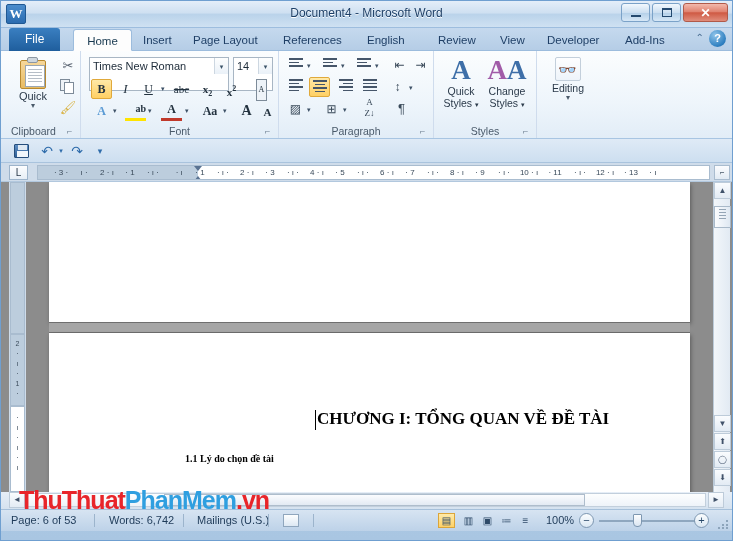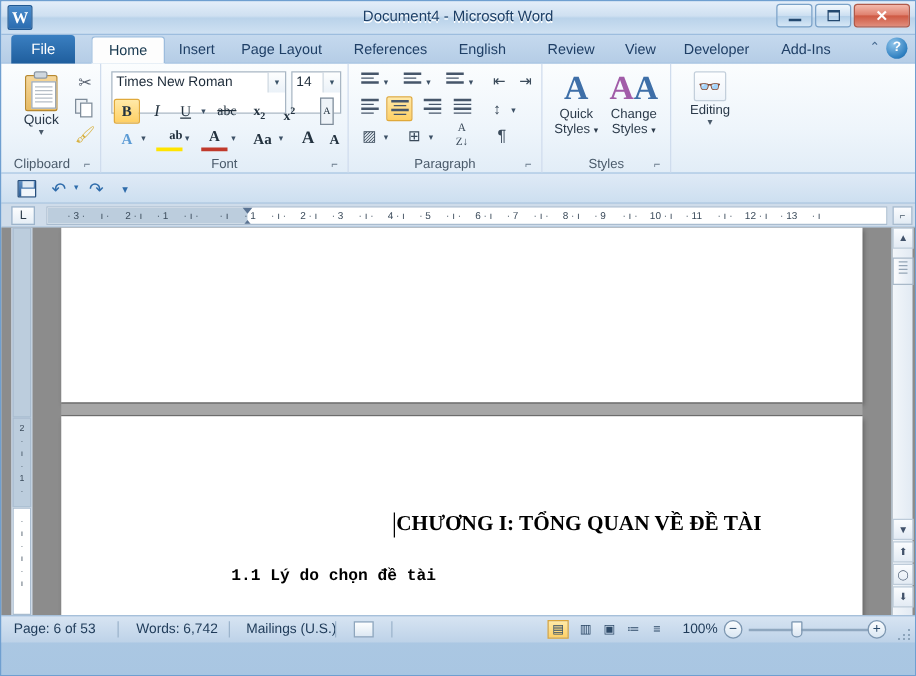--- a/index.html
+++ b/index.html
@@ -417,23 +417,23 @@
   .doc-h1 {
     position: absolute;
     font-family: "Liberation Serif", serif;
     font-weight: bold;
     font-size: 17px;
     color: #000;
     white-space: nowrap;
   }
   .doc-h2 {
     position: absolute;
-    font-family: Liberation Mono, monospace;
+    font-family: Liberation Serif, serif;
     font-weight: bold;
-    font-size: 13px;
+    font-size: 10px;
     color: #000;
     white-space: nowrap;
   }
   .caret-line {
     position: absolute;
     width: 1px; background: #000;
   }
 
   
   .vscroll {
@@ -793,20 +793,30 @@
           <i></i>
           <i></i>
         </div>
       <div class="sb-btn" style="top:233px;">▼</div>
       <div class="sb-btn" style="top:251px;">⬆</div>
       <div class="sb-btn" style="top:269px;">◯</div>
       <div class="sb-btn" style="top:287px;">⬇</div>
     </div>
   </div>
 
+  <div class="hscrollrow">
+    <div class="watermark">
+      <span class="wm-red">ThuThuat</span><span class="wm-blue">PhanMem</span><span class="wm-red">.vn</span>
+    </div>
+    <div class="hs-btn" style="left:8px;">◄</div>
+    <div class="hs-track" style="left:26px;right:26px;">
+      <div style="position:absolute;left:136px;right:120px;top:0;bottom:0;background:linear-gradient(to bottom,#fbfcfe,#e2eaf3);border:1px solid #aebdcc;"></div>
+    </div>
+    <div class="hs-btn" style="right:8px;">►</div>
+  </div>
 
   <div class="statusbar">
     <div class="st-item" style="left:10px;">Page: 6 of 53</div>
     <div class="st-sep" style="left:93px;"></div>
     <div class="st-item" style="left:108px;">Words: 6,742</div>
     <div class="st-sep" style="left:182px;"></div>
     <div class="st-item" style="left:196px;">Mailings (U.S.)</div>
     <div class="st-sep" style="left:267px;"></div>
     <div class="proof-ic" style="left:282px;"></div>
     <div class="st-sep" style="left:312px;"></div>

